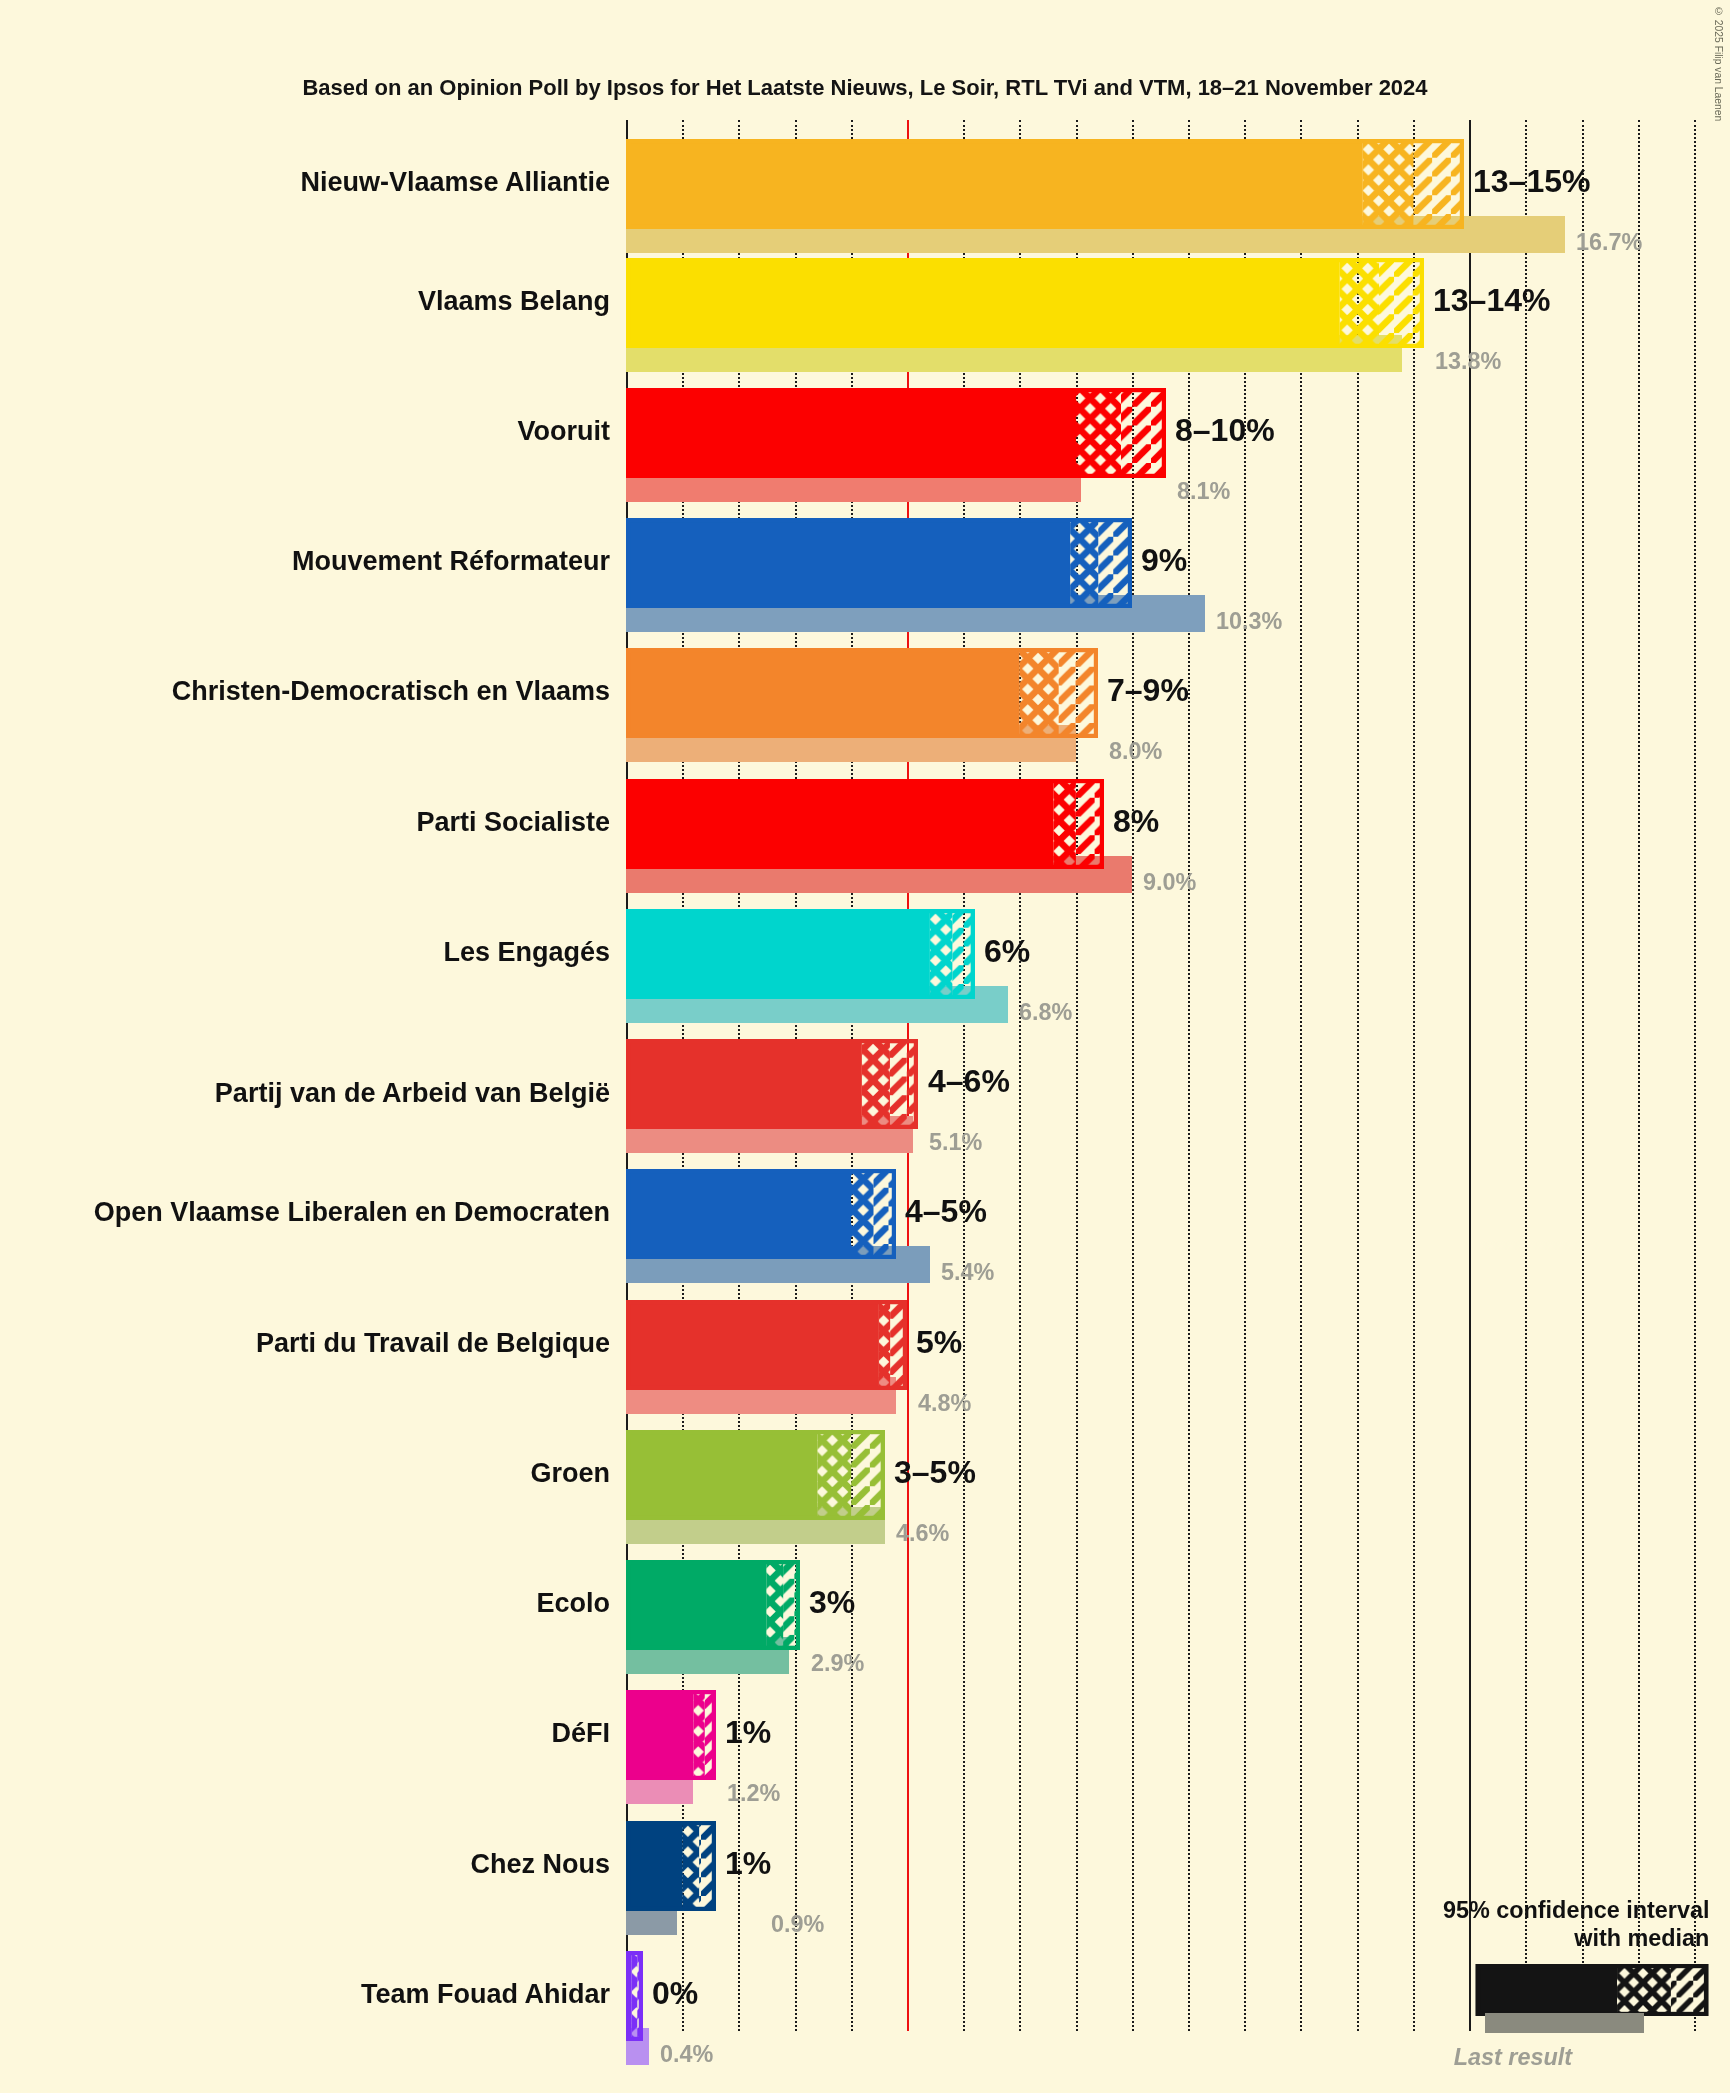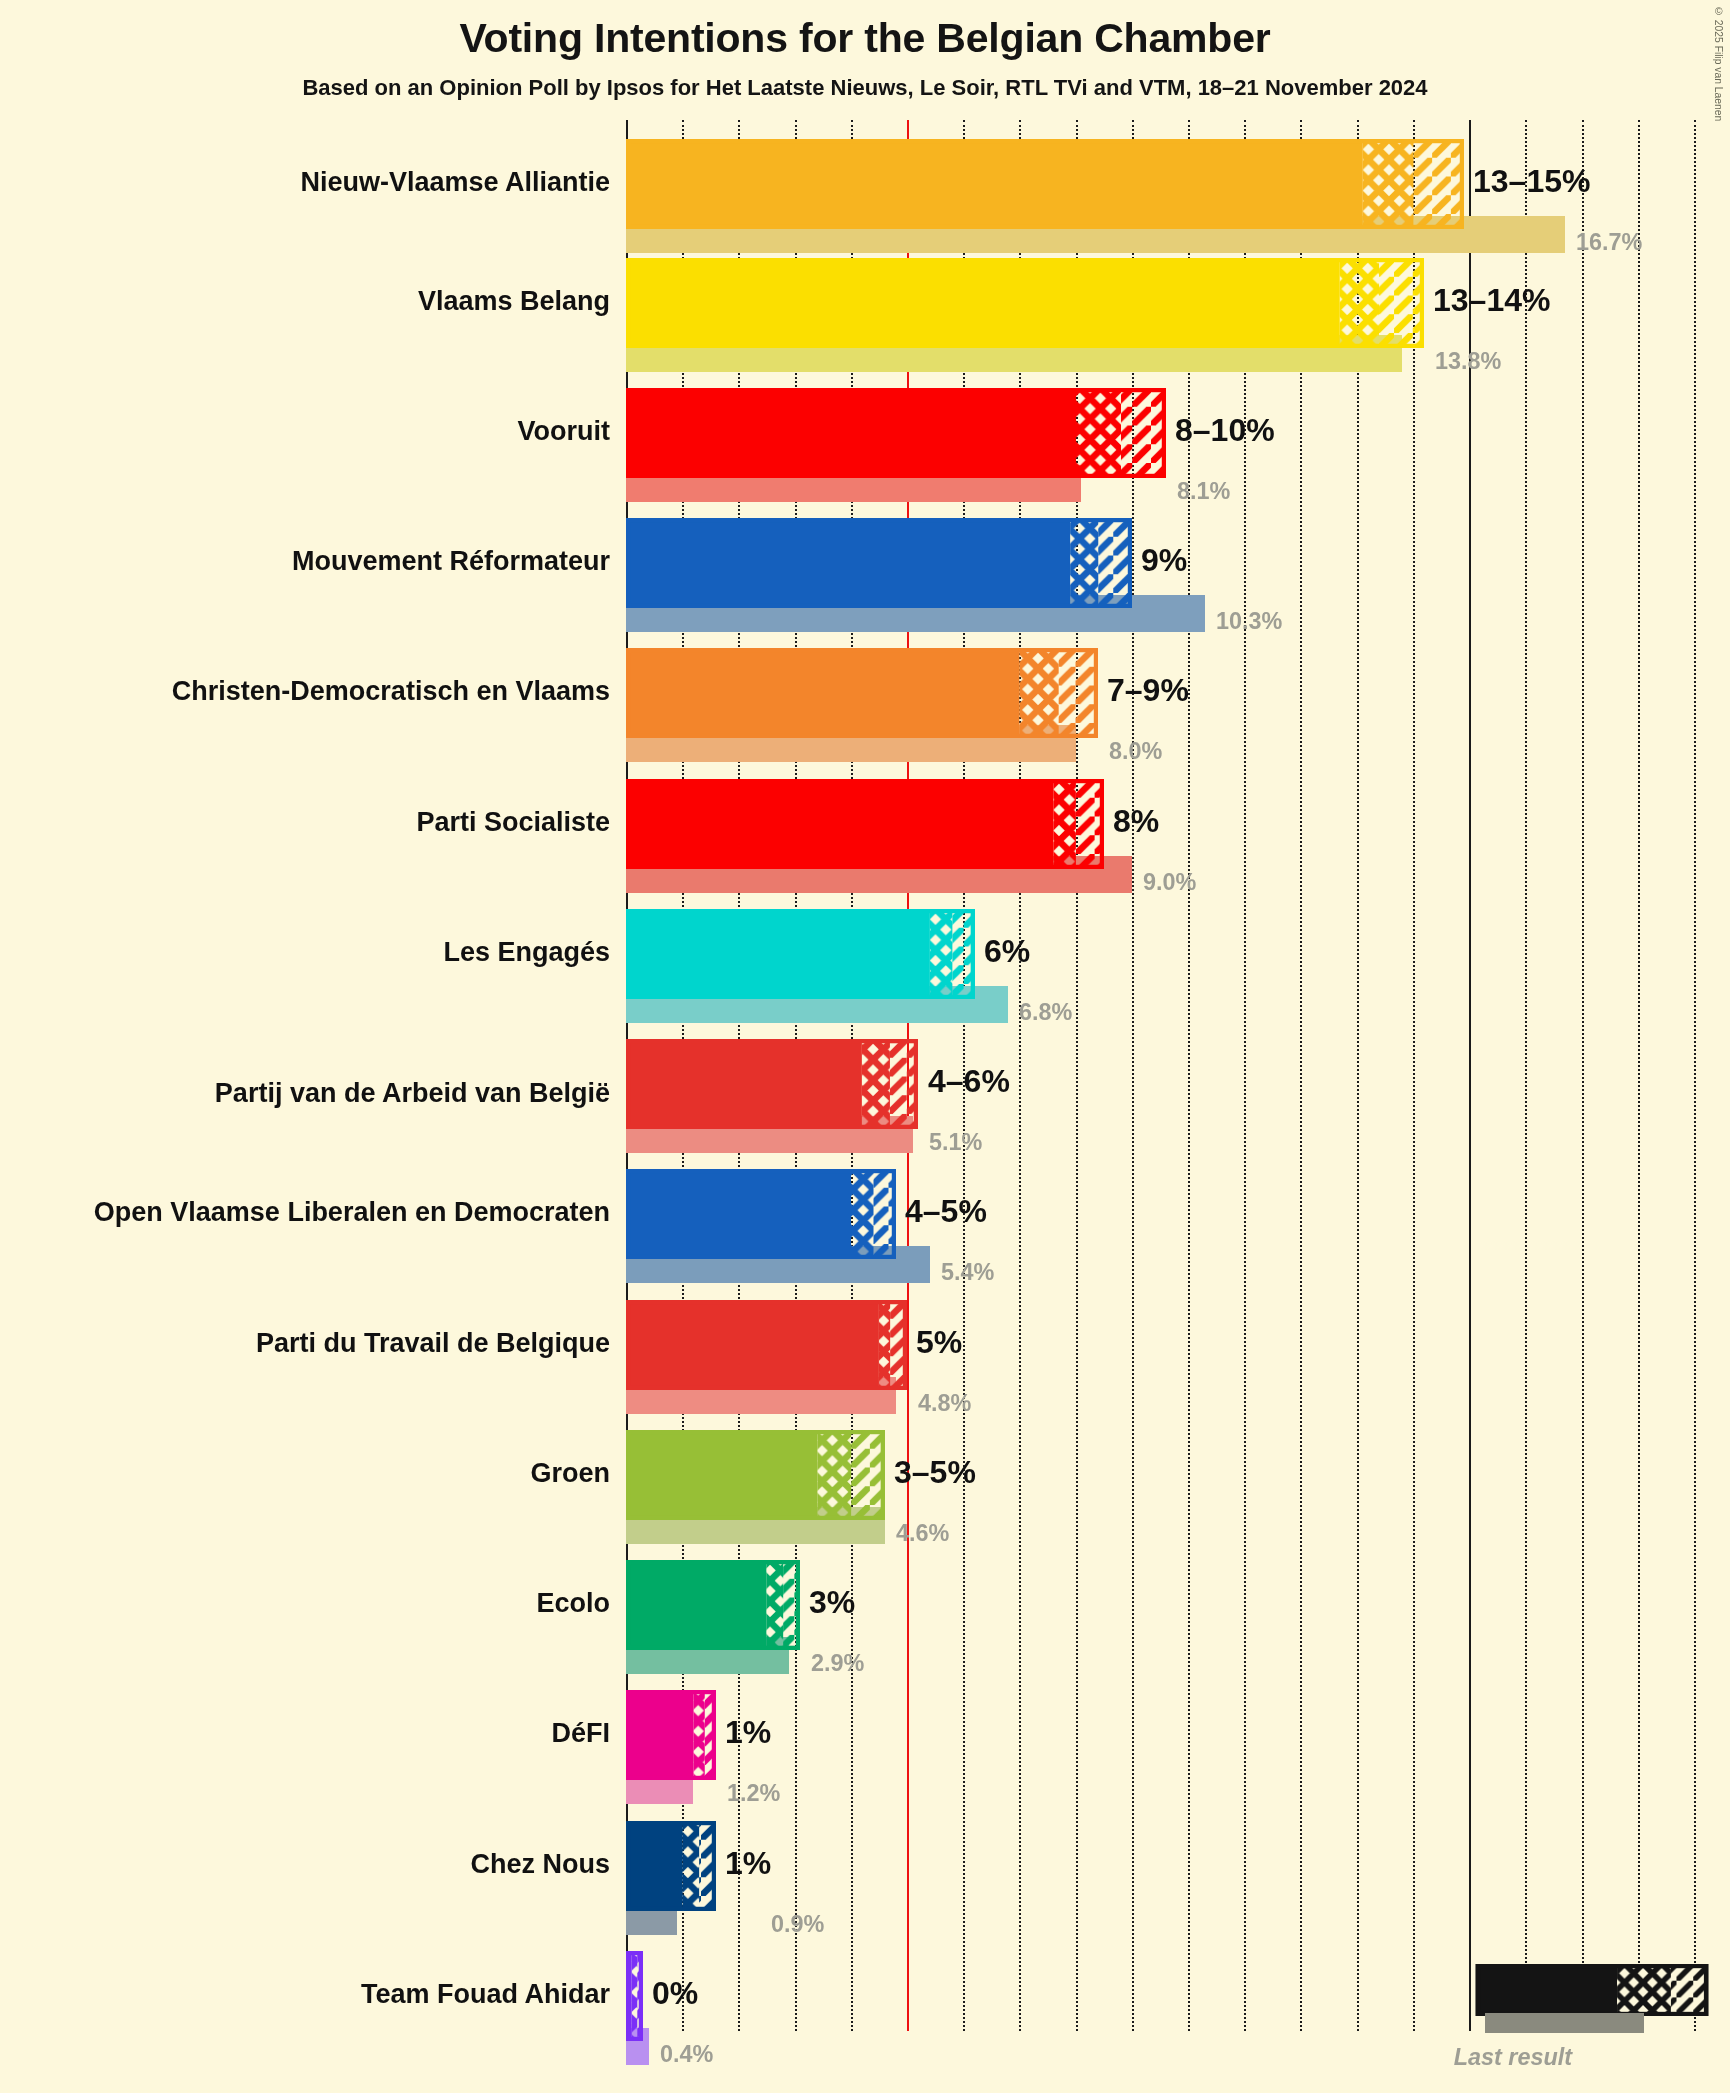--- a/index.html
+++ b/index.html
@@ -64,21 +64,20 @@
   .legend-title{font-size:23.4px;font-weight:bold;color:#111;line-height:1.18;}
   .legend-bar{position:relative;margin-top:11.2px;height:52px;width:234px;margin-left:103px;}
   .legend-last{position:absolute;left:9.4px;top:49px;width:159px;height:20.6px;background:#8a8a7e;}
   .legend-caption{margin-top:28px;font-size:23.4px;font-style:italic;font-weight:bold;color:#9e9e94;text-align:center;padding-right:56px;}
 </style>
 </head>
 <body>
 
 <div id="chart-root">
 
-  <div class="title">Voting Intentions for the Belgian Chamber</div>
   <div class="subtitle">Based on an Opinion Poll by Ipsos for Het Laatste Nieuws, Le Soir, RTL TVi and VTM, 18–21 November 2024</div>
   <div class="copyright">© 2025 Filip van Laenen</div>
 
   <div id="plot">
     <div class="gridlayer" id="gridlayer">
         <div class="gl major" style="left: 626px;"></div>
         <div class="gl" style="left: 682px;"></div>
         <div class="gl" style="left: 738px;"></div>
         <div class="gl" style="left: 795px;"></div>
         <div class="gl" style="left: 851px;"></div>
@@ -426,20 +425,24 @@
             <rect x="12" y="0" width="5.999999999999998" height="96" fill="url(#pd14)"></rect>
             <rect x="2" y="2" width="14" height="92" fill="none" stroke="#7B2FF7" stroke-width="5"></rect>
           </svg>
           <div class="val" style="left: 652px; top: 26px;">0%</div>
           <div class="last" style="left: 660px; top: 92px;">0.4%</div>
         </div>
       </div>
   </div>
 
   <div class="legend">
+    <div class="legend-title">
+      <div>95% confidence interval</div>
+      <div>with median</div>
+    </div>
     <div class="legend-bar">
       <div class="legend-last"></div>
       <svg width="234" height="52" viewBox="0 0 250 56">
         <defs>
           <pattern id="lgX" width="20" height="20" patternUnits="userSpaceOnUse">
             <rect width="20" height="20" fill="#FDF8DC"></rect>
             <path d="M-5,-5 L25,25 M-5,25 L25,-5" stroke="#141414" stroke-width="6"></path>
           </pattern>
           <pattern id="lgD" width="18" height="18" patternUnits="userSpaceOnUse">
             <rect width="18" height="18" fill="#FDF8DC"></rect>

